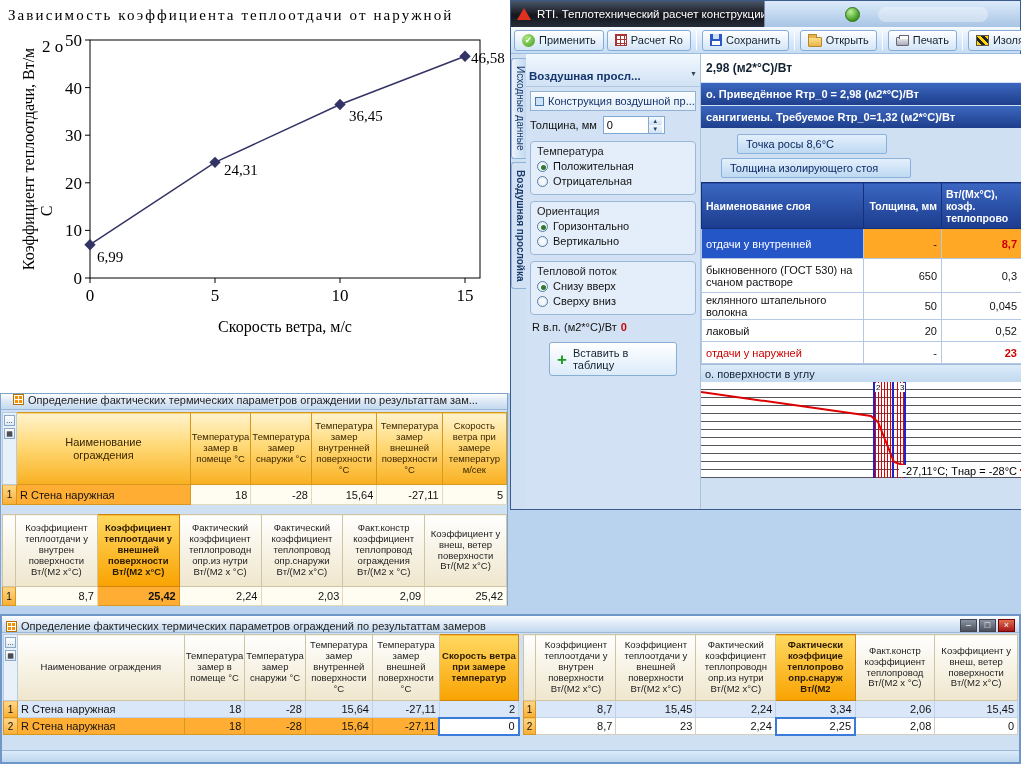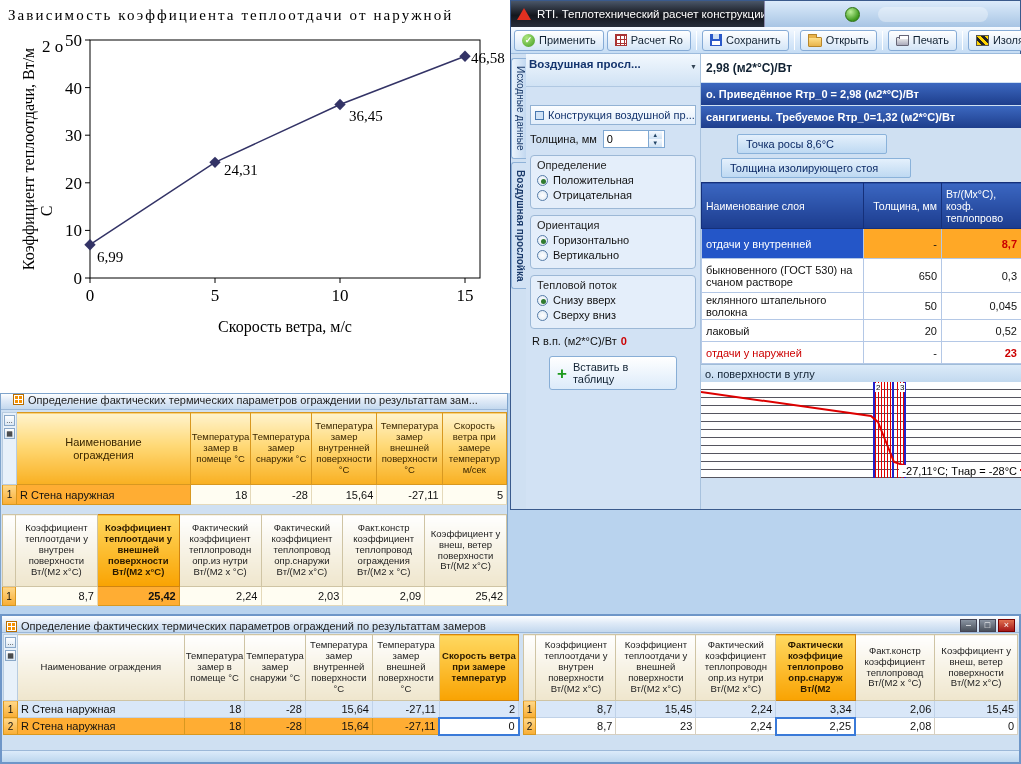--- a/index.html
+++ b/index.html
@@ -34,21 +34,21 @@
 .ic-open{width:14px;height:10px;background:linear-gradient(#ffe08a,#e8b34b);border:1px solid #b8862a;border-radius:1px;position:relative;margin-top:3px}
 .ic-open::before{content:"";position:absolute;left:-1px;top:-4px;width:7px;height:3px;background:#e8b34b;border:1px solid #b8862a;border-bottom:none;border-radius:1px 1px 0 0}
 .ic-print{width:13px;height:9px;background:linear-gradient(#eee,#aab);border:1px solid #667;border-radius:1px;position:relative;margin-top:3px}
 .ic-print::before{content:"";position:absolute;left:2px;top:-3px;width:8px;height:3px;background:#fff;border:1px solid #667;border-bottom:none}
 .ic-insul{width:13px;height:11px;border:1px solid #555;background:repeating-linear-gradient(45deg,#ffd400 0 3px,#222 3px 6px)}
 #rti-body{position:relative;height:455px}
 #side-tabs{position:absolute;left:0;top:4px;width:15px}
 .vtab{writing-mode:vertical-rl;font-size:10px;color:#1a3a6a;background:linear-gradient(90deg,#eaf3fc,#c2d8f0);border:1px solid #8fb2d8;border-right:none;border-radius:3px 0 0 3px;padding:7px 0;margin-bottom:3px;text-align:center;cursor:pointer;width:15px}
 .vtab.active{background:#d2e2f4;font-weight:bold}
 #left-panel{position:absolute;left:15px;top:0;width:175px;height:455px;background:#d2e2f4;border-right:1px solid #a8c2de;padding:0 4px}
-.panel-hdr{height:19px;display:flex;align-items:flex-end;justify-content:space-between;font-weight:bold;color:#15356e;font-size:11.5px;padding:16px 3px;background:linear-gradient(180deg,#f2f8fe,#d0e2f4);border-bottom:1px solid #b0c8e2;margin:0 -4px 18px}
+.panel-hdr{height:19px;display:flex;align-items:flex-start;justify-content:space-between;font-weight:bold;color:#15356e;font-size:11.5px;padding:16px 3px;background:linear-gradient(180deg,#f2f8fe,#d0e2f4);border-bottom:1px solid #b0c8e2;margin:0 -4px 4px}
 .chev{font-size:7px;color:#345}
 .cons-box{display:flex;align-items:center;gap:4px;border:1px solid #92b2d4;background:linear-gradient(180deg,#fbfdff,#e2eefb);height:20px;padding:0 4px;color:#15356e;font-size:11px;margin-bottom:5px;white-space:nowrap;overflow:hidden}
 .cons-ico{width:9px;height:9px;border:1px solid #4878b0;background:#cfe2f6;flex:none}
 .thick-row{display:flex;align-items:center;gap:6px;margin:2px 0 7px}
 .spin{display:flex;border:1px solid #7fa8d2;background:#fff;width:62px;height:18px}
 .spin input{border:none;outline:none;width:44px;font-size:11px;padding:0 3px;font-family:inherit}
 .spin-btns{display:flex;flex-direction:column;width:14px;border-left:1px solid #7fa8d2}
 .spin-btns span{flex:1;font-size:6px;line-height:8px;text-align:center;background:linear-gradient(#f4f9ff,#cfe2f4);cursor:pointer;color:#246}
 .gbox{border:1px solid #9cb8d6;border-radius:4px;background:#e4eefa;padding:3px 6px 4px;margin-bottom:6px}
 .gbox .gt{font-size:11px;color:#222;margin-bottom:2px}
@@ -58,21 +58,21 @@
 .rvp{font-size:11px;margin:4px 0 9px;padding-left:2px}
 .rvp b{color:#c00;margin-left:4px}
 .insert-btn{display:flex;align-items:center;gap:6px;margin:0 auto;border:1px solid #88aed6;border-radius:3px;background:linear-gradient(180deg,#ffffff,#dcebfa);padding:4px 7px;width:128px;font-size:11px;color:#123;cursor:pointer;font-family:inherit;text-align:left}
 .plus-ic{color:#1d9a1d;font-weight:bold;font-size:17px;line-height:15px}
 #results{position:absolute;left:190px;top:0;width:321px;height:455px;background:#cfe0f2;overflow:hidden}
 .dkbar{height:22px;background:linear-gradient(180deg,#3c68c0,#1e3e8c);color:#fff;display:flex;align-items:center;font-size:11px;font-weight:bold;padding:0 5px;gap:5px;margin-bottom:1px;white-space:nowrap;overflow:hidden}
 .dkbar .sq{width:12px;height:12px;background:#7aa2e8;border:1px solid #fff;flex:none}
 .white-r{height:28px;background:#fff;display:flex;align-items:center;font-weight:bold;font-size:12px;color:#123;padding:0 5px;margin-bottom:1px}
 .ltbar{height:20px;background:linear-gradient(180deg,#e4f0fc,#bed9f2);border:1px solid #8ab2da;border-radius:2px;display:flex;align-items:center;font-size:11px;color:#0c2a66;padding:0 8px;margin-bottom:4px;cursor:pointer;white-space:nowrap}
 .layers{border-collapse:collapse;table-layout:fixed;width:320px;font-size:11px;margin-top:2px}
-.layers th{background:linear-gradient(180deg,#3b67c2,#1c3c8e);color:#fff;font-weight:normal;font-size:10.5px;border:1px solid #15307a;padding:2px 4px;vertical-align:middle;text-align:left;overflow:hidden}
+.layers th{background:linear-gradient(180deg,#3b67c2,#1c3c8e);color:#fff;font-weight:bold;font-size:10.5px;border:1px solid #15307a;padding:2px 4px;vertical-align:middle;text-align:left;overflow:hidden}
 .layers td{border:1px solid #b4c8e6;background:#fff;padding:1px 4px;vertical-align:middle;overflow:hidden}
 .layers td.r{text-align:right;white-space:nowrap}
 .layers tr.sel td.name{background:#2456c8;color:#fff}
 .layers td.orange{background:#ffa826}
 .redtxt{color:#c00}
 .b{font-weight:bold}
 .corner{height:18px;background:linear-gradient(180deg,#dcebf9,#c2d9ef);font-size:11px;color:#123;display:flex;align-items:center;padding:0 4px;border-top:1px solid #a0bcd8}
 #graph{position:relative;height:96px;background:repeating-linear-gradient(180deg,#ffffff 0 7px,#55555f 7px 8px);overflow:hidden}
 .band{position:absolute;top:0;height:96px;background:repeating-linear-gradient(90deg,#e00000 0 1px,rgba(0,0,0,0) 1px 3px)}
 .band1{left:172px;width:21px;border-left:2px solid #2222cc;border-right:2px solid #2222cc}
@@ -209,21 +209,21 @@
         <span>Толщина, мм</span>
         <span class="spin">
           <input value="0" style="">
           <span class="spin-btns">
             <span>▲</span>
             <span>▼</span>
           </span>
         </span>
       </div>
       <div class="gbox">
-        <div class="gt">Определение</div>
+        <div class="gt">Температура</div>
         <div class="radio sel">
             <span class="rb"></span>
             <span>Положительная</span>
           </div>
         <div class="radio">
             <span class="rb"></span>
             <span>Отрицательная</span>
           </div>
       </div>
       <div class="gbox">

